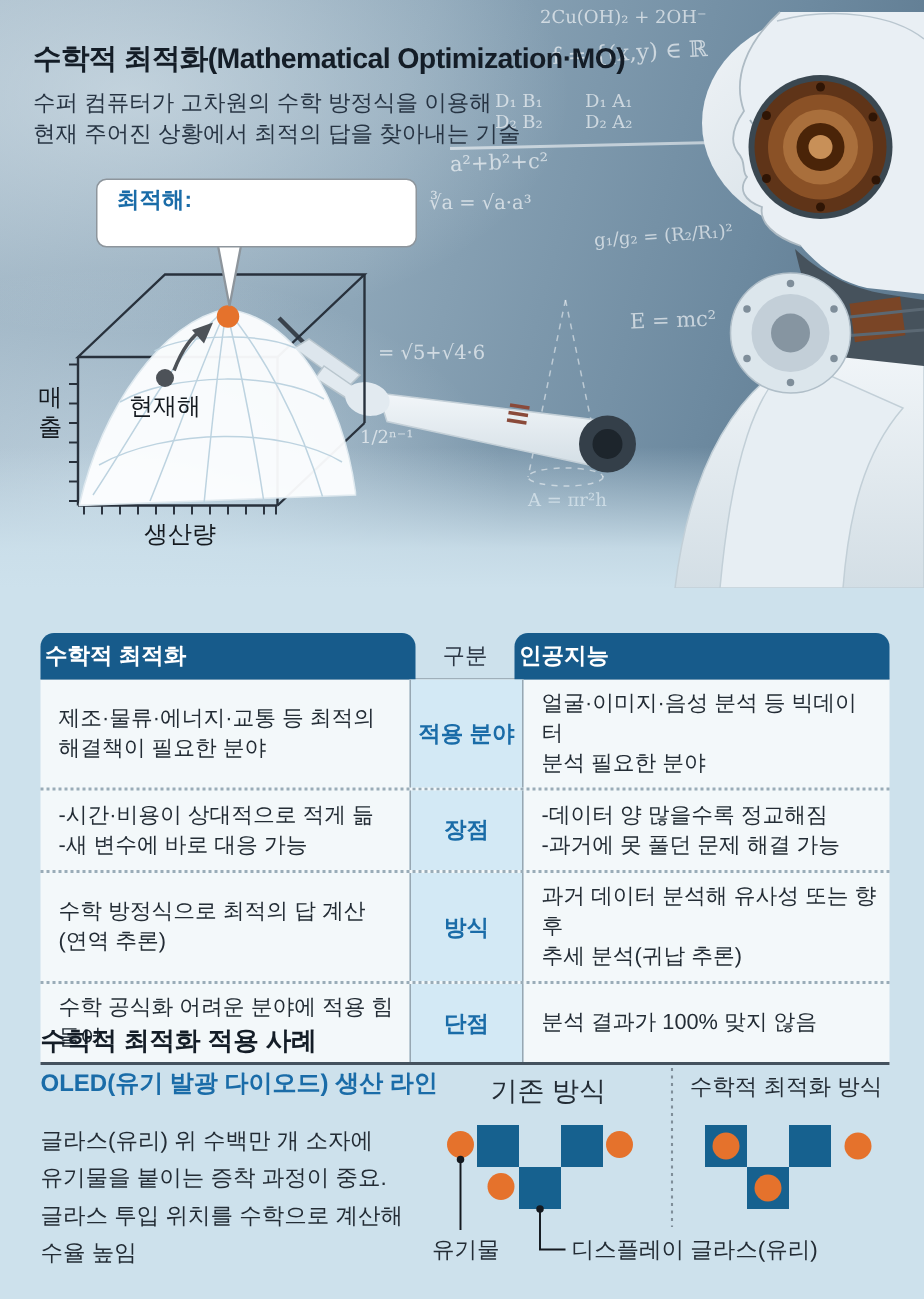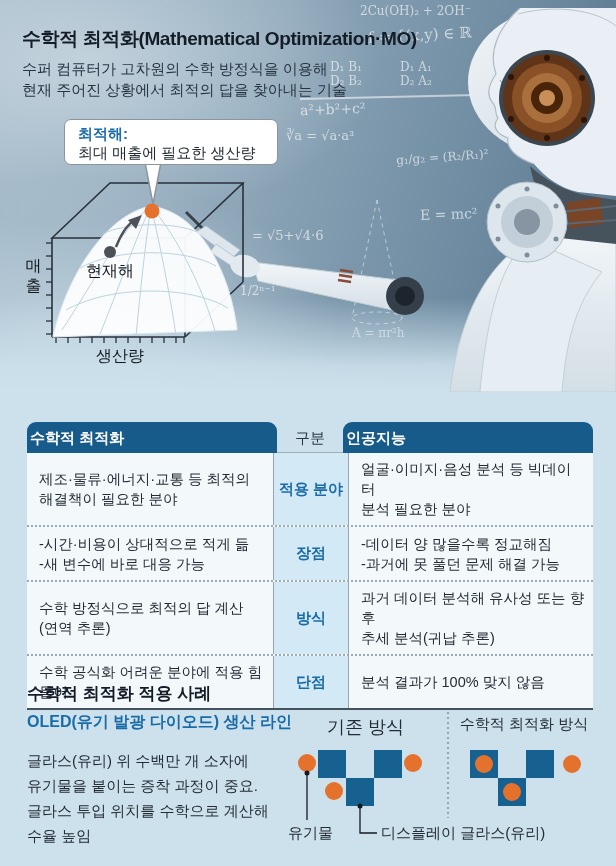--- a/index.html
+++ b/index.html
@@ -17,21 +17,21 @@
   .chalk-line { position:absolute; left:300px; top:96px; width:176px; height:2px;
     background:rgba(255,255,255,.55); transform:rotate(-1.3deg); }
   .c0{left:360px;top:4px;font-size:12px;}
   .c1{left:368px;top:26px;font-size:15px;transform:rotate(-3deg);}
   .c2{left:300px;top:101px;font-size:14px;transform:rotate(-2deg);}
   .c3{left:286px;top:128px;font-size:13px;}
   .c4{left:252px;top:228px;font-size:13px;}
   .c5{left:396px;top:150px;font-size:12px;transform:rotate(-4deg);}
   .c6{left:420px;top:206px;font-size:14px;transform:rotate(-2deg);}
   .c7{left:330px;top:60px;font-size:12px;}
-  .c8{left:400px;top:60px;font-size:12px;}
+  .c8{left:390px;top:60px;font-size:12px;}
   .c9{left:240px;top:284px;font-size:12px;}
   .c10{left:352px;top:326px;font-size:12px;}
   .photo-fade { position:absolute; left:0; top:298px; width:616px; height:94px;
     background:linear-gradient(to bottom, rgba(205,225,236,0), rgba(205,225,236,.9) 72%, #cde1ec 100%); }
 
   .main-title { position:absolute; left:22px; top:26px; font-size:19px; font-weight:bold;
     color:#141d27; letter-spacing:-0.4px; }
   .subtitle { position:absolute; left:22px; top:58px; font-size:15px; line-height:21px;
     color:#273443; white-space:pre-line; }
 
@@ -228,21 +228,20 @@
       <circle cx="110" cy="252" r="6" fill="#4d5258"></circle>
       <circle cx="152" cy="211" r="7.5" fill="#e5722c"></circle>
     </svg>
 
     <h1 class="main-title">수학적 최적화(Mathematical Optimization·MO)</h1>
     <p class="subtitle">수퍼 컴퓨터가 고차원의 수학 방정식을 이용해
 현재 주어진 상황에서 최적의 답을 찾아내는 기술</p>
 
     <div class="callout">
       <span class="l1">최적해:</span>
-      <span class="l2">최대 매출에 필요한 생산량</span>
     </div>
     <svg class="callout-pointer" width="18" height="42" viewBox="0 0 18 42">
       <polygon points="1,-2 17,-2 9,40" fill="#ffffff" stroke="#8d959c" stroke-width="1.5"></polygon>
     </svg>
 
     <div class="lbl-current">현재해</div>
     <div class="lbl-y">매출</div>
     <div class="lbl-x">생산량</div>
   </section>
 

